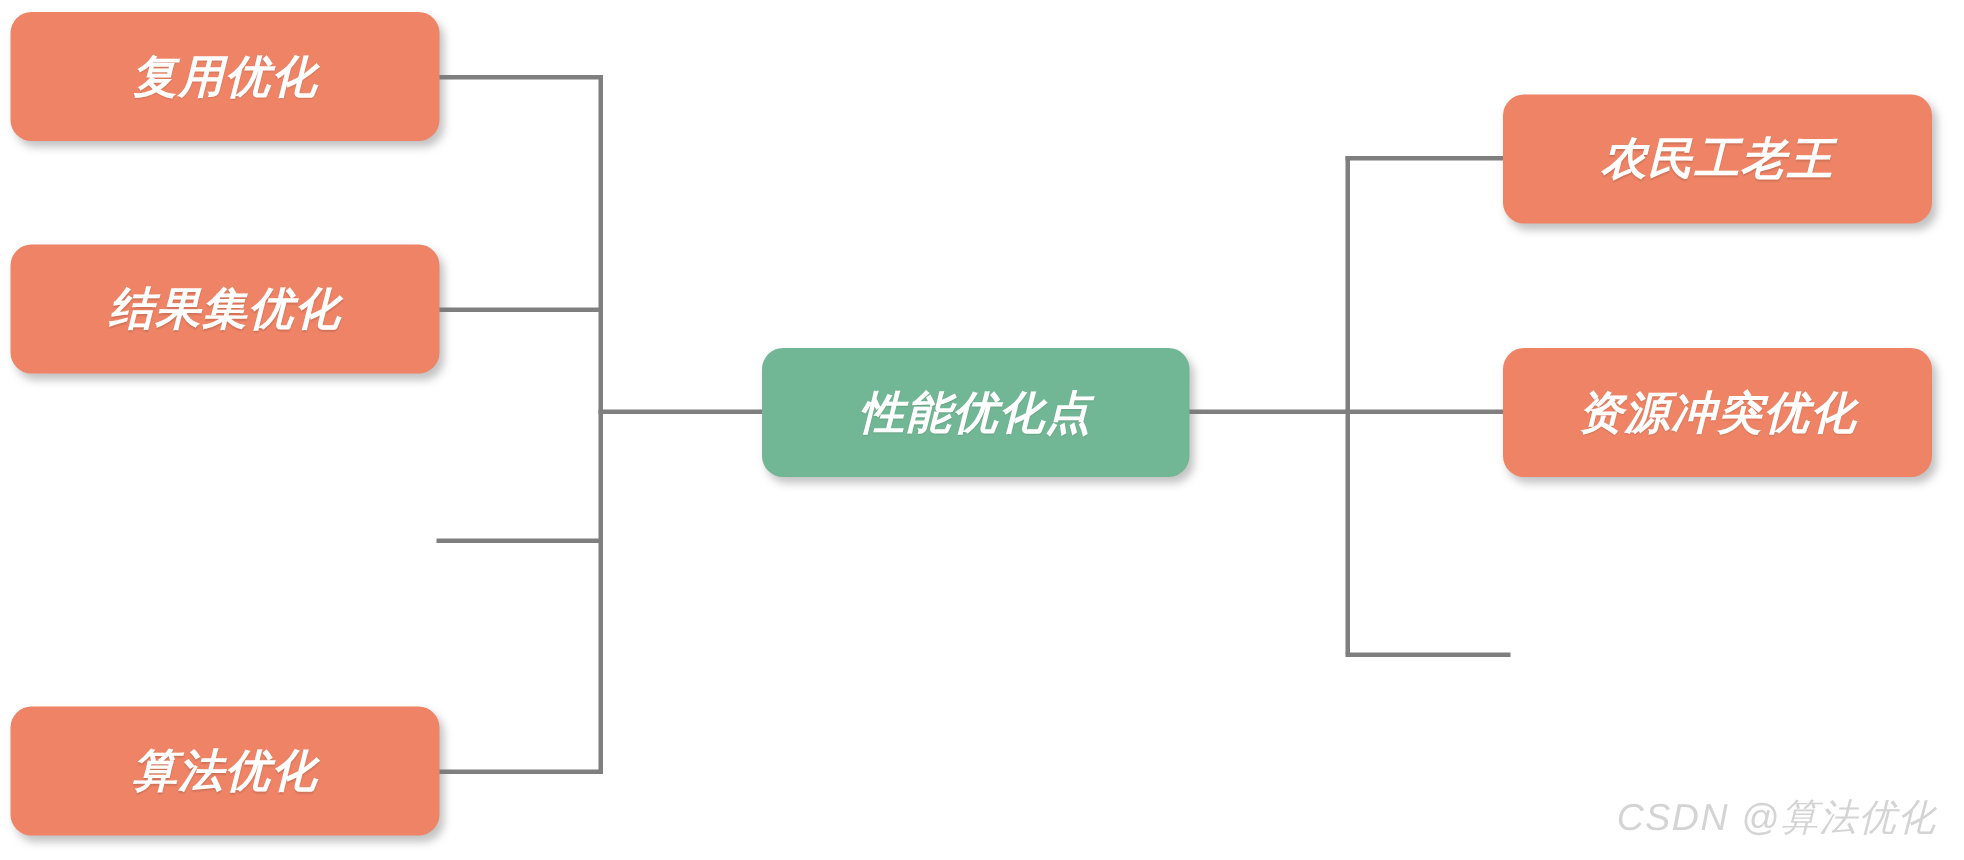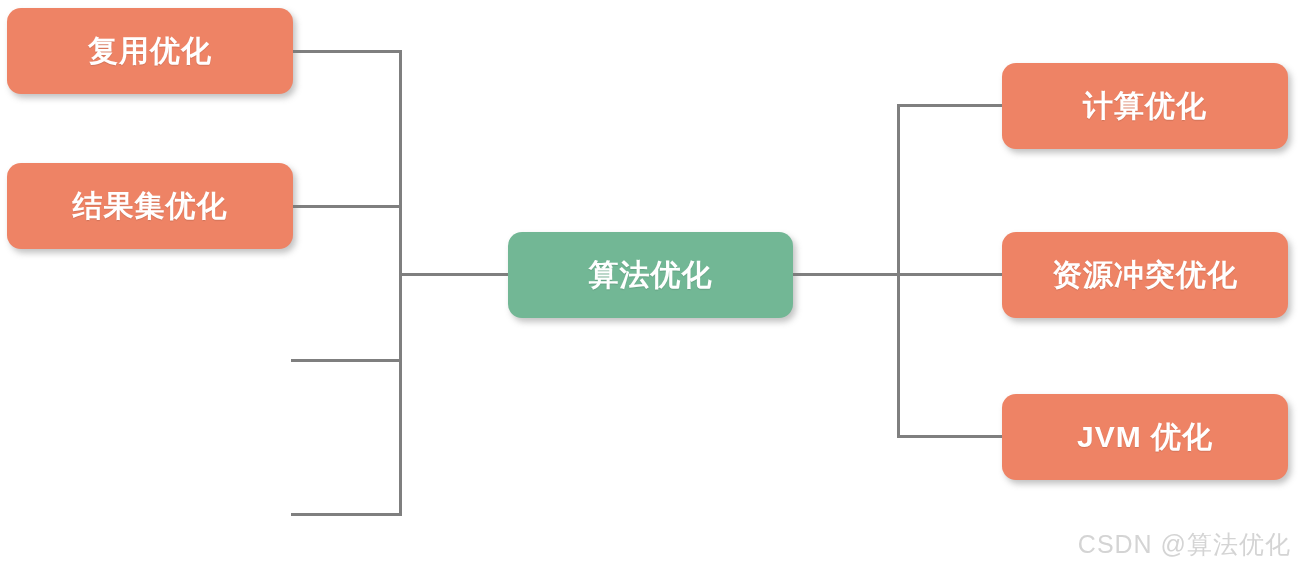--- a/index.html
+++ b/index.html
@@ -7,20 +7,21 @@
     padding: 0;
     background: #ffffff;
   }
   #canvas {
     position: relative;
     width: 1309px;
     height: 573px;
     background: #ffffff;
     overflow: hidden;
     font-family: "Liberation Sans", "DejaVu Sans", sans-serif;
+    font-style: italic;
   }
   .node {
     position: absolute;
     display: flex;
     align-items: center;
     justify-content: center;
     border-radius: 14px;
     color: #ffffff;
     font-weight: bold;
     letter-spacing: 1px;
@@ -88,32 +89,32 @@
 
   <div class="node node-leaf" style="left:7px; top:8px;">
     <span class="node-label">复用优化</span>
   </div>
 
   <div class="node node-leaf" style="left:7px; top:163px;">
     <span class="node-label">结果集优化</span>
   </div>
 
 
-
-  <div class="node node-root" style="left:508px; top:232px;">
+  <div class="node node-leaf" style="left:7px; top:471px;">
     <span class="node-label">算法优化</span>
   </div>
 
+  <div class="node node-root" style="left:508px; top:232px;">
+    <span class="node-label">性能优化点</span>
+  </div>
+
   <div class="node node-leaf" style="left:1002px; top:63px;">
-    <span class="node-label">计算优化</span>
+    <span class="node-label">农民工老王</span>
   </div>
 
   <div class="node node-leaf" style="left:1002px; top:232px;text-align:center;">
     <span class="node-label">资源冲突优化</span>
   </div>
 
-  <div class="node node-leaf" style="left:1002px; top:394px;">
-    <span class="node-label">JVM 优化</span>
-  </div>
 
   <div class="watermark">CSDN @算法优化</div>
 
 </div>
 
 </body></html>

